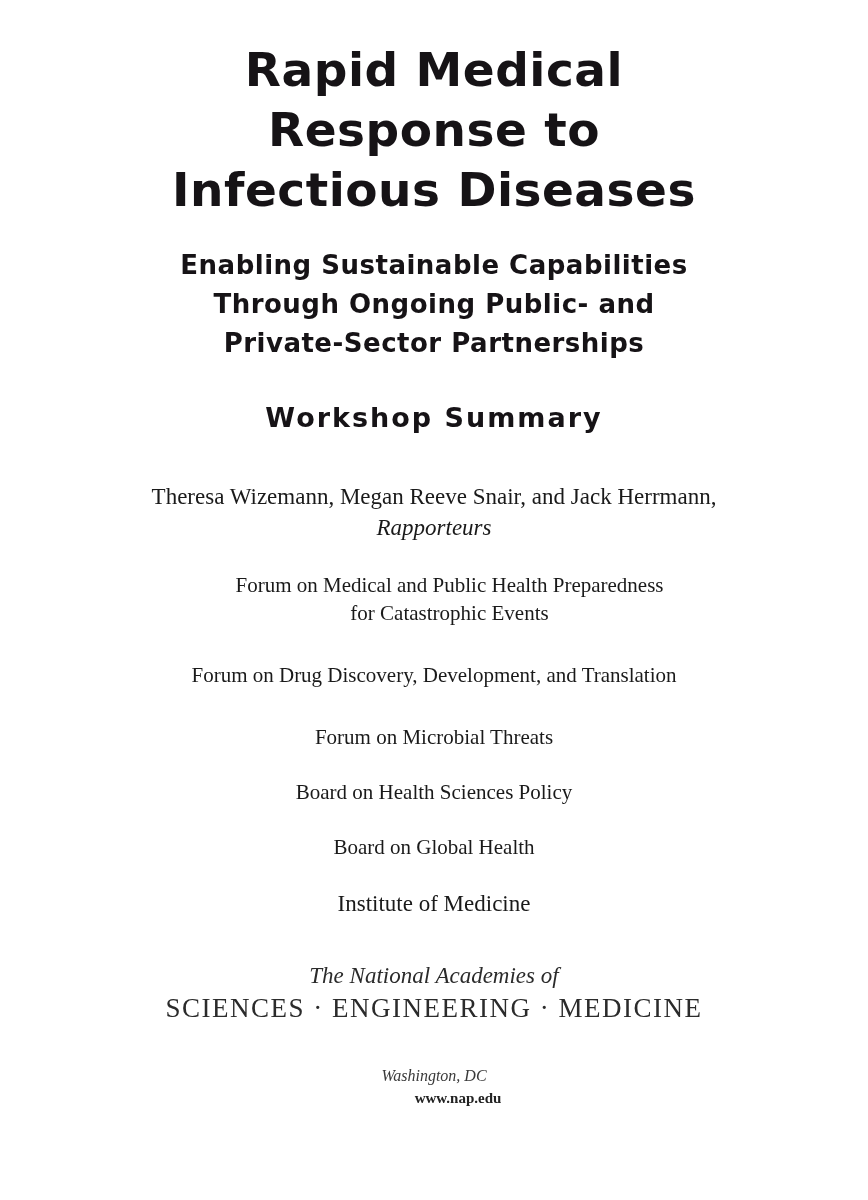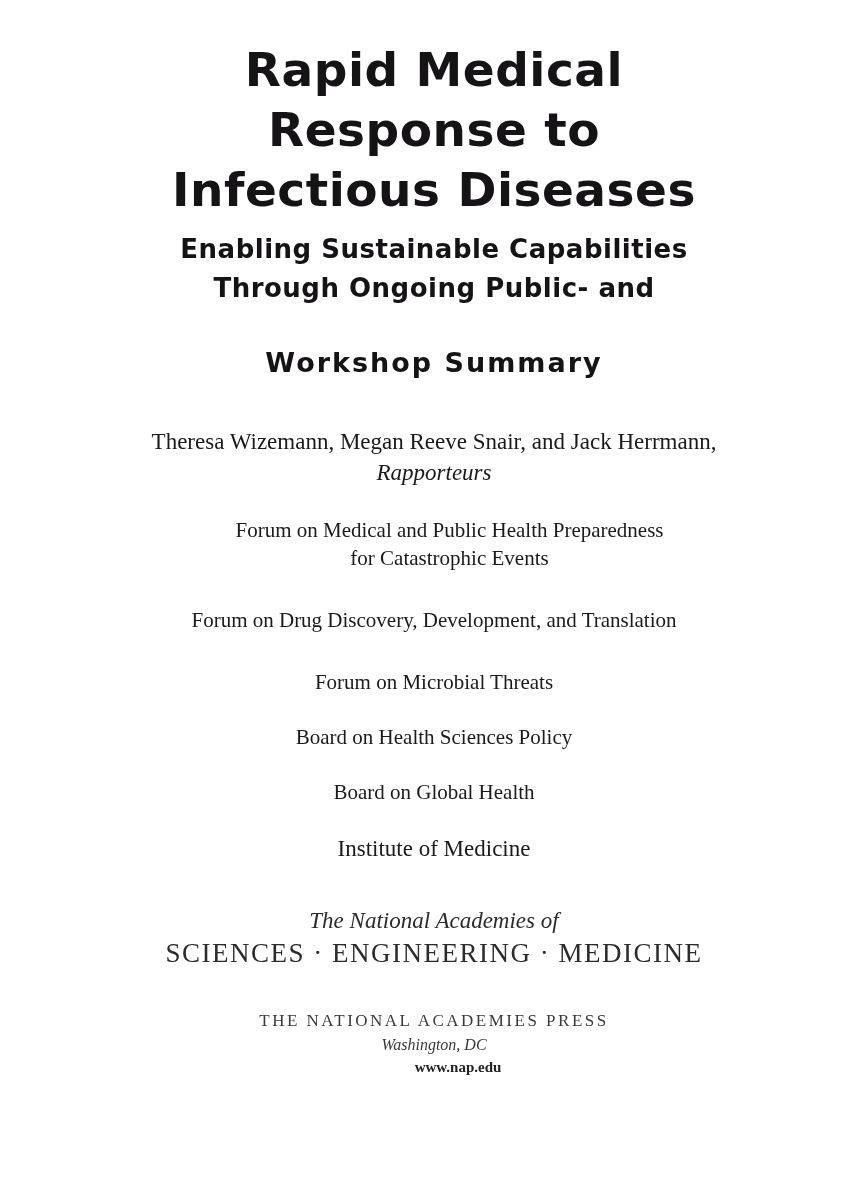--- a/index.html
+++ b/index.html
@@ -25,21 +25,21 @@
     color: #161316;
   }
   .book-title {
     margin: 0;
     padding-top: 40px;
     font-size: 47px;
     line-height: 60px;
     letter-spacing: 0.5px;
   }
   .book-subtitle {
-    margin: 10px 0 0 0;
+    margin: 26px 0 0 0;
     font-size: 26px;
     line-height: 39px;
     letter-spacing: 0.5px;
   }
   .workshop-label {
     margin-top: 40px;
     font-size: 27px;
     line-height: 30px;
     letter-spacing: 2px;
   }
@@ -103,20 +103,21 @@
 
   <h1 class="display book-title">
     <span class="line">Rapid Medical</span>
     <span class="line">Response to</span>
     <span class="line">Infectious Diseases</span>
   </h1>
 
   <h2 class="display book-subtitle">
     <span class="line">Enabling Sustainable Capabilities</span>
     <span class="line">Through Ongoing Public- and</span>
+    <span class="line">Private-Sector Partnerships</span>
   </h2>
 
   <div class="display workshop-label">Workshop Summary</div>
 
   <div class="authors">
     <span class="line">Theresa Wizemann, Megan Reeve Snair, and Jack Herrmann,</span>
     <span class="line role">Rapporteurs</span>
   </div>
 
   <div class="org org-preparedness">
@@ -143,18 +144,17 @@
   <div class="org org-iom">
     <span class="line">Institute of Medicine</span>
   </div>
 
   <div class="academies">
     <span class="line prefix">The National Academies of</span>
     <span class="line names">SCIENCES · ENGINEERING · MEDICINE</span>
   </div>
 
   <div class="press">
-    <span class="line press-name">THE NATIONAL ACADEMIES PRESS</span>
     <span class="line press-location">Washington, DC</span>
     <span class="line press-website">www.nap.edu</span>
   </div>
 
 </div>
 
 </body></html>

